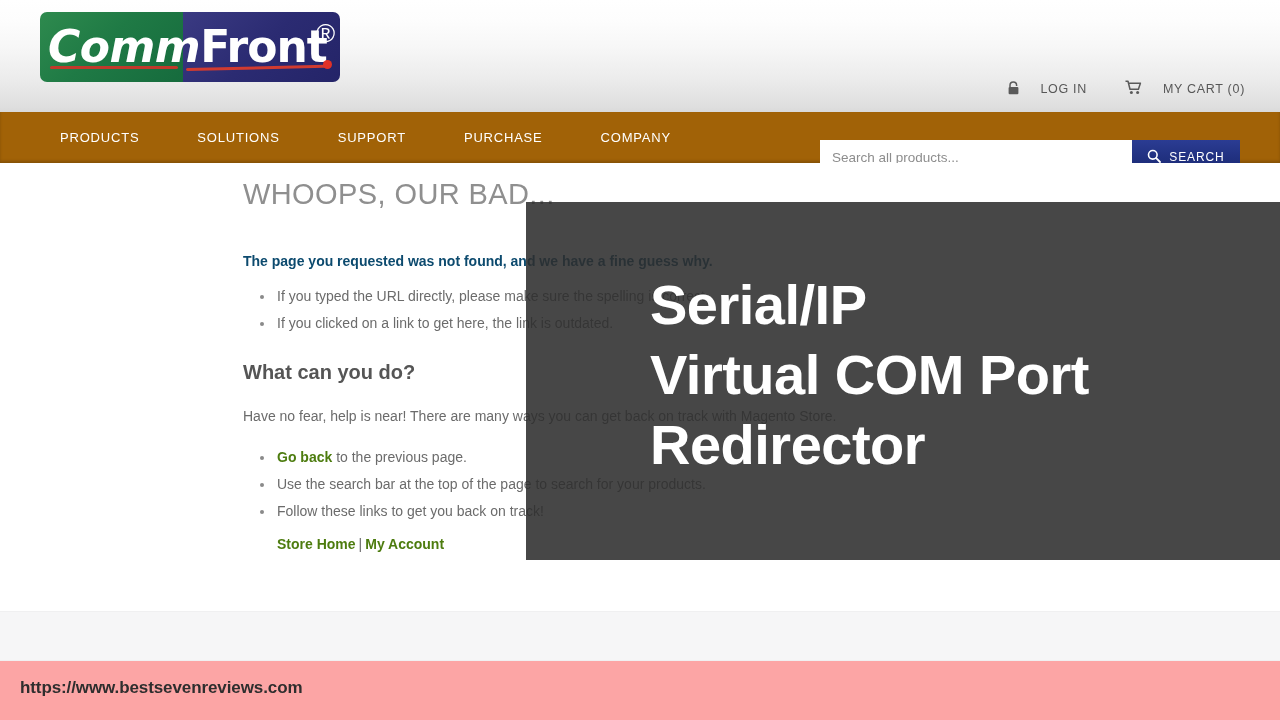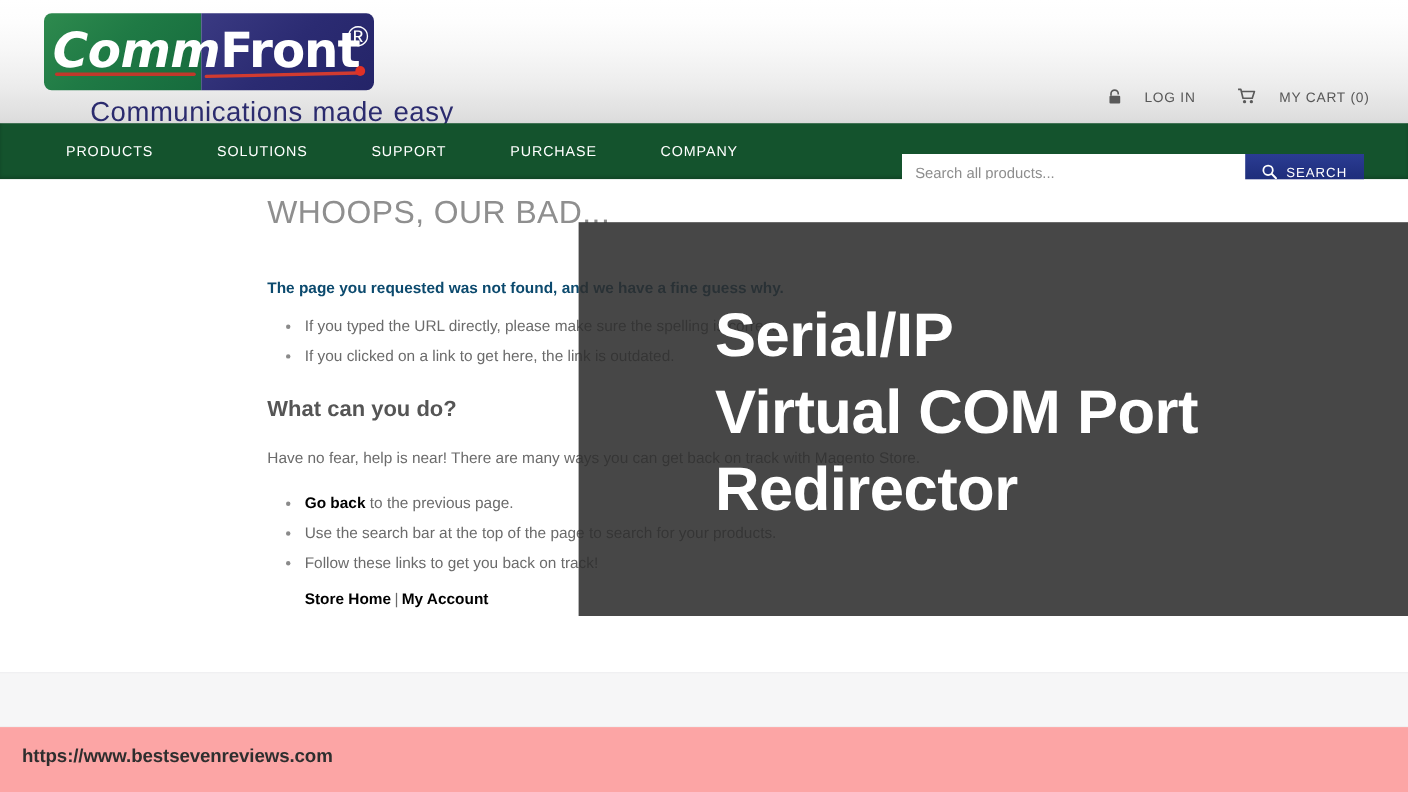--- a/index.html
+++ b/index.html
@@ -154,21 +154,21 @@
     cursor: pointer;
     text-decoration: none;
   }
   .hdr-icon { display: block; }
 
   
   .navbar {
     position: relative;
     width: 1280px;
     height: 51px;
-    background: #14532d;
+    background: #a16207;
     box-shadow: inset 0 -2px 3px rgba(0,0,0,0.18);
   }
   .nav-items {
     position: absolute;
     left: 45px;
     top: 0;
     height: 51px;
     display: flex;
     align-items: center;
   }
@@ -283,21 +283,21 @@
   }
   .para {
     font-size: 14px;
     color: #6b6b6b;
     margin: 22px 0 0 0;
     line-height: 20px;
   }
   .bullets2 { margin-top: 18px; }
   .bullets2 li { line-height: 27px; }
   .lnk {
-    color: #000000;
+    color: #4d7c0f;
     font-weight: bold;
     text-decoration: none;
     cursor: pointer;
     margin-top: 28px;
   }
   .links-row {
     margin-top: 6px;
     font-size: 14px;
     color: #6b6b6b;
   }
@@ -369,21 +369,20 @@
     <div class="logo">
       <div class="logo-badge">
         <div class="logo-green"></div>
         <div class="logo-navy"></div>
         <div class="logo-word"><span>Comm</span><span class="seg-f">Front</span></div>
         <div class="logo-underline-green"></div>
         <div class="logo-underline-navy"></div>
         <div class="logo-dot"></div>
         <div class="logo-reg">®</div>
       </div>
-      <div class="logo-tagline"><span>Communications</span><span class="sp"></span><span>made</span><span class="sp"></span><span>easy</span></div>
     </div>
 
     <div class="header-links">
       <a class="hdr-link">
         <span class="hdr-icon">
           <svg width="11" height="14" viewBox="0 0 11 14">
             <path d="M2 6 V4.2 A3.3 3.3 0 0 1 8.6 4.2 V5" fill="none" stroke="#5a5a5a" stroke-width="1.5"></path>
             <rect x="0.6" y="6" width="9.8" height="7.2" rx="1" fill="#5a5a5a"></rect>
           </svg>
         </span>

